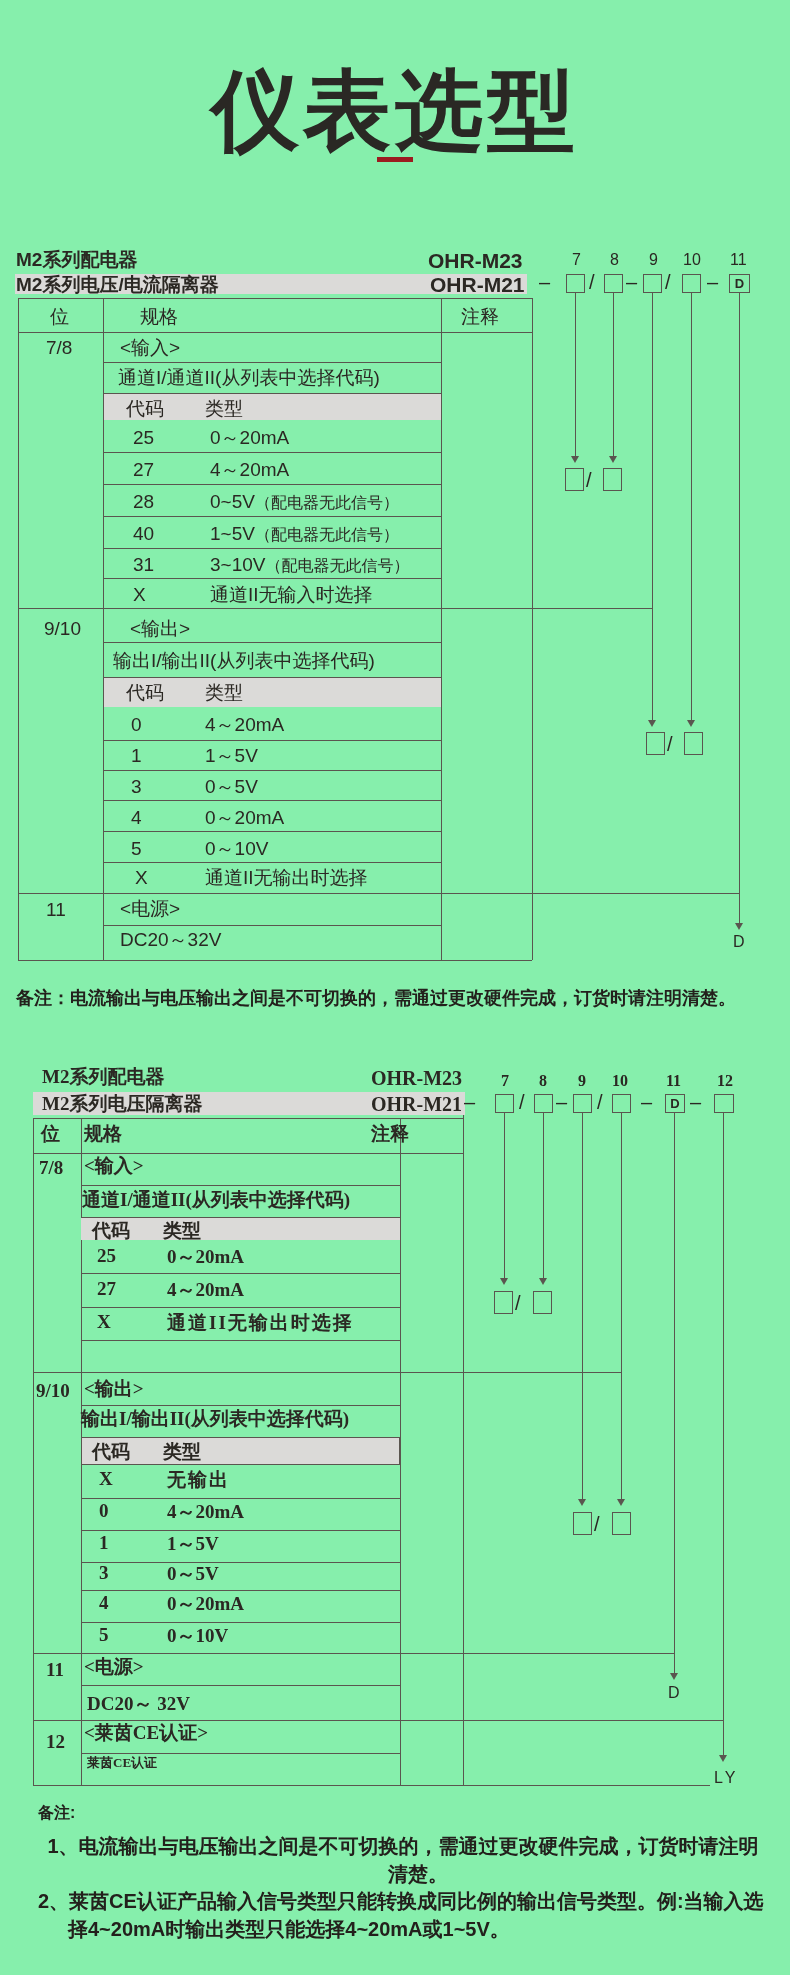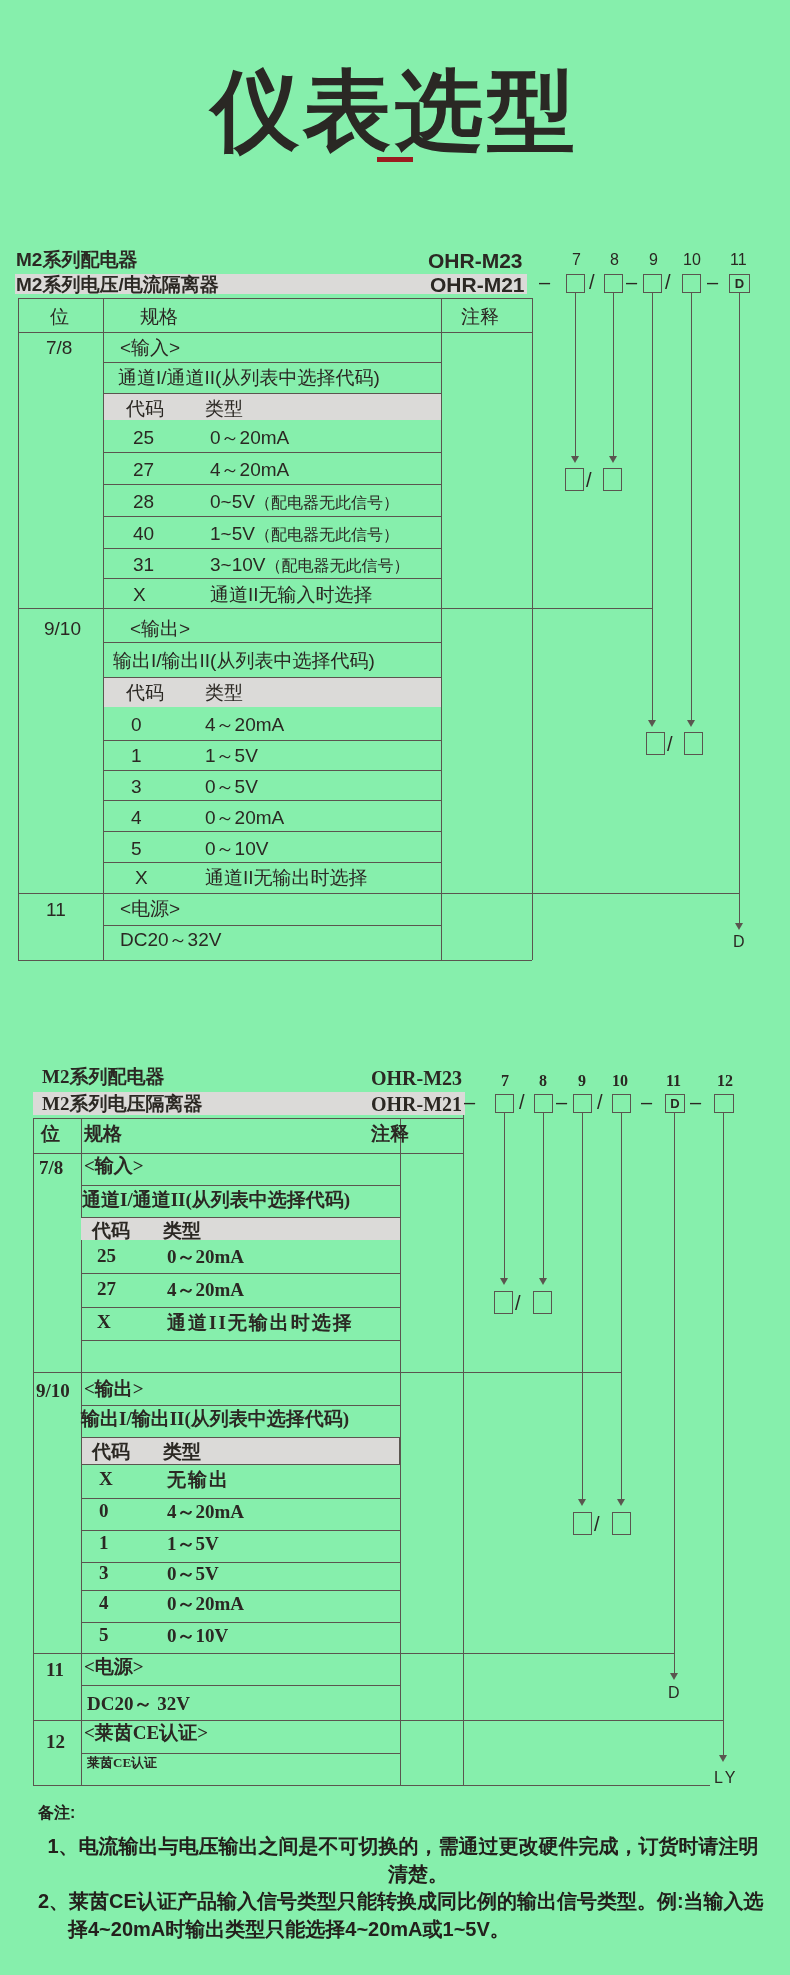--- a/index.html
+++ b/index.html
@@ -140,20 +140,21 @@
   <div class="t" style="left:205px;top:807px;font-size:19px;">0～20mA</div>
   <div class="t" style="left:131px;top:838px;font-size:19px;">5</div>
   <div class="t" style="left:205px;top:838px;font-size:19px;">0～10V</div>
   <div class="t" style="left:135px;top:867px;font-size:19px;">X</div>
   <div class="t" style="left:205px;top:867px;font-size:19px;">通道II无输出时选择</div>
 
   <div class="t" style="left:46px;top:899px;font-size:19px;">11</div>
   <div class="t" style="left:120px;top:898px;font-size:19px;">&lt;电源&gt;</div>
   <div class="t" style="left:120px;top:929px;font-size:19px;">DC20～32V</div>
 
+  <div class="t b" style="left:16px;top:988px;font-size:18px;color:#23201c;">备注：电流输出与电压输出之间是不可切换的，需通过更改硬件完成，订货时请注明清楚。</div>
 
   <div class="t serif b" style="left:42px;top:1066px;font-size:19px;">M2系列配电器</div>
   <div class="t serif b" style="left:371px;top:1067px;font-size:20px;">OHR-M23</div>
   <div class="band" style="left:33px;top:1092px;width:432px;height:23px;"></div>
   <div class="t serif b" style="left:42px;top:1093px;font-size:19px;">M2系列电压隔离器</div>
   <div class="t serif b" style="left:371px;top:1093px;font-size:20px;">OHR-M21</div>
 
   <div class="t serif b" style="left:501px;top:1072px;font-size:16px;">7</div>
   <div class="t serif b" style="left:539px;top:1072px;font-size:16px;">8</div>
   <div class="t serif b" style="left:578px;top:1072px;font-size:16px;">9</div>

